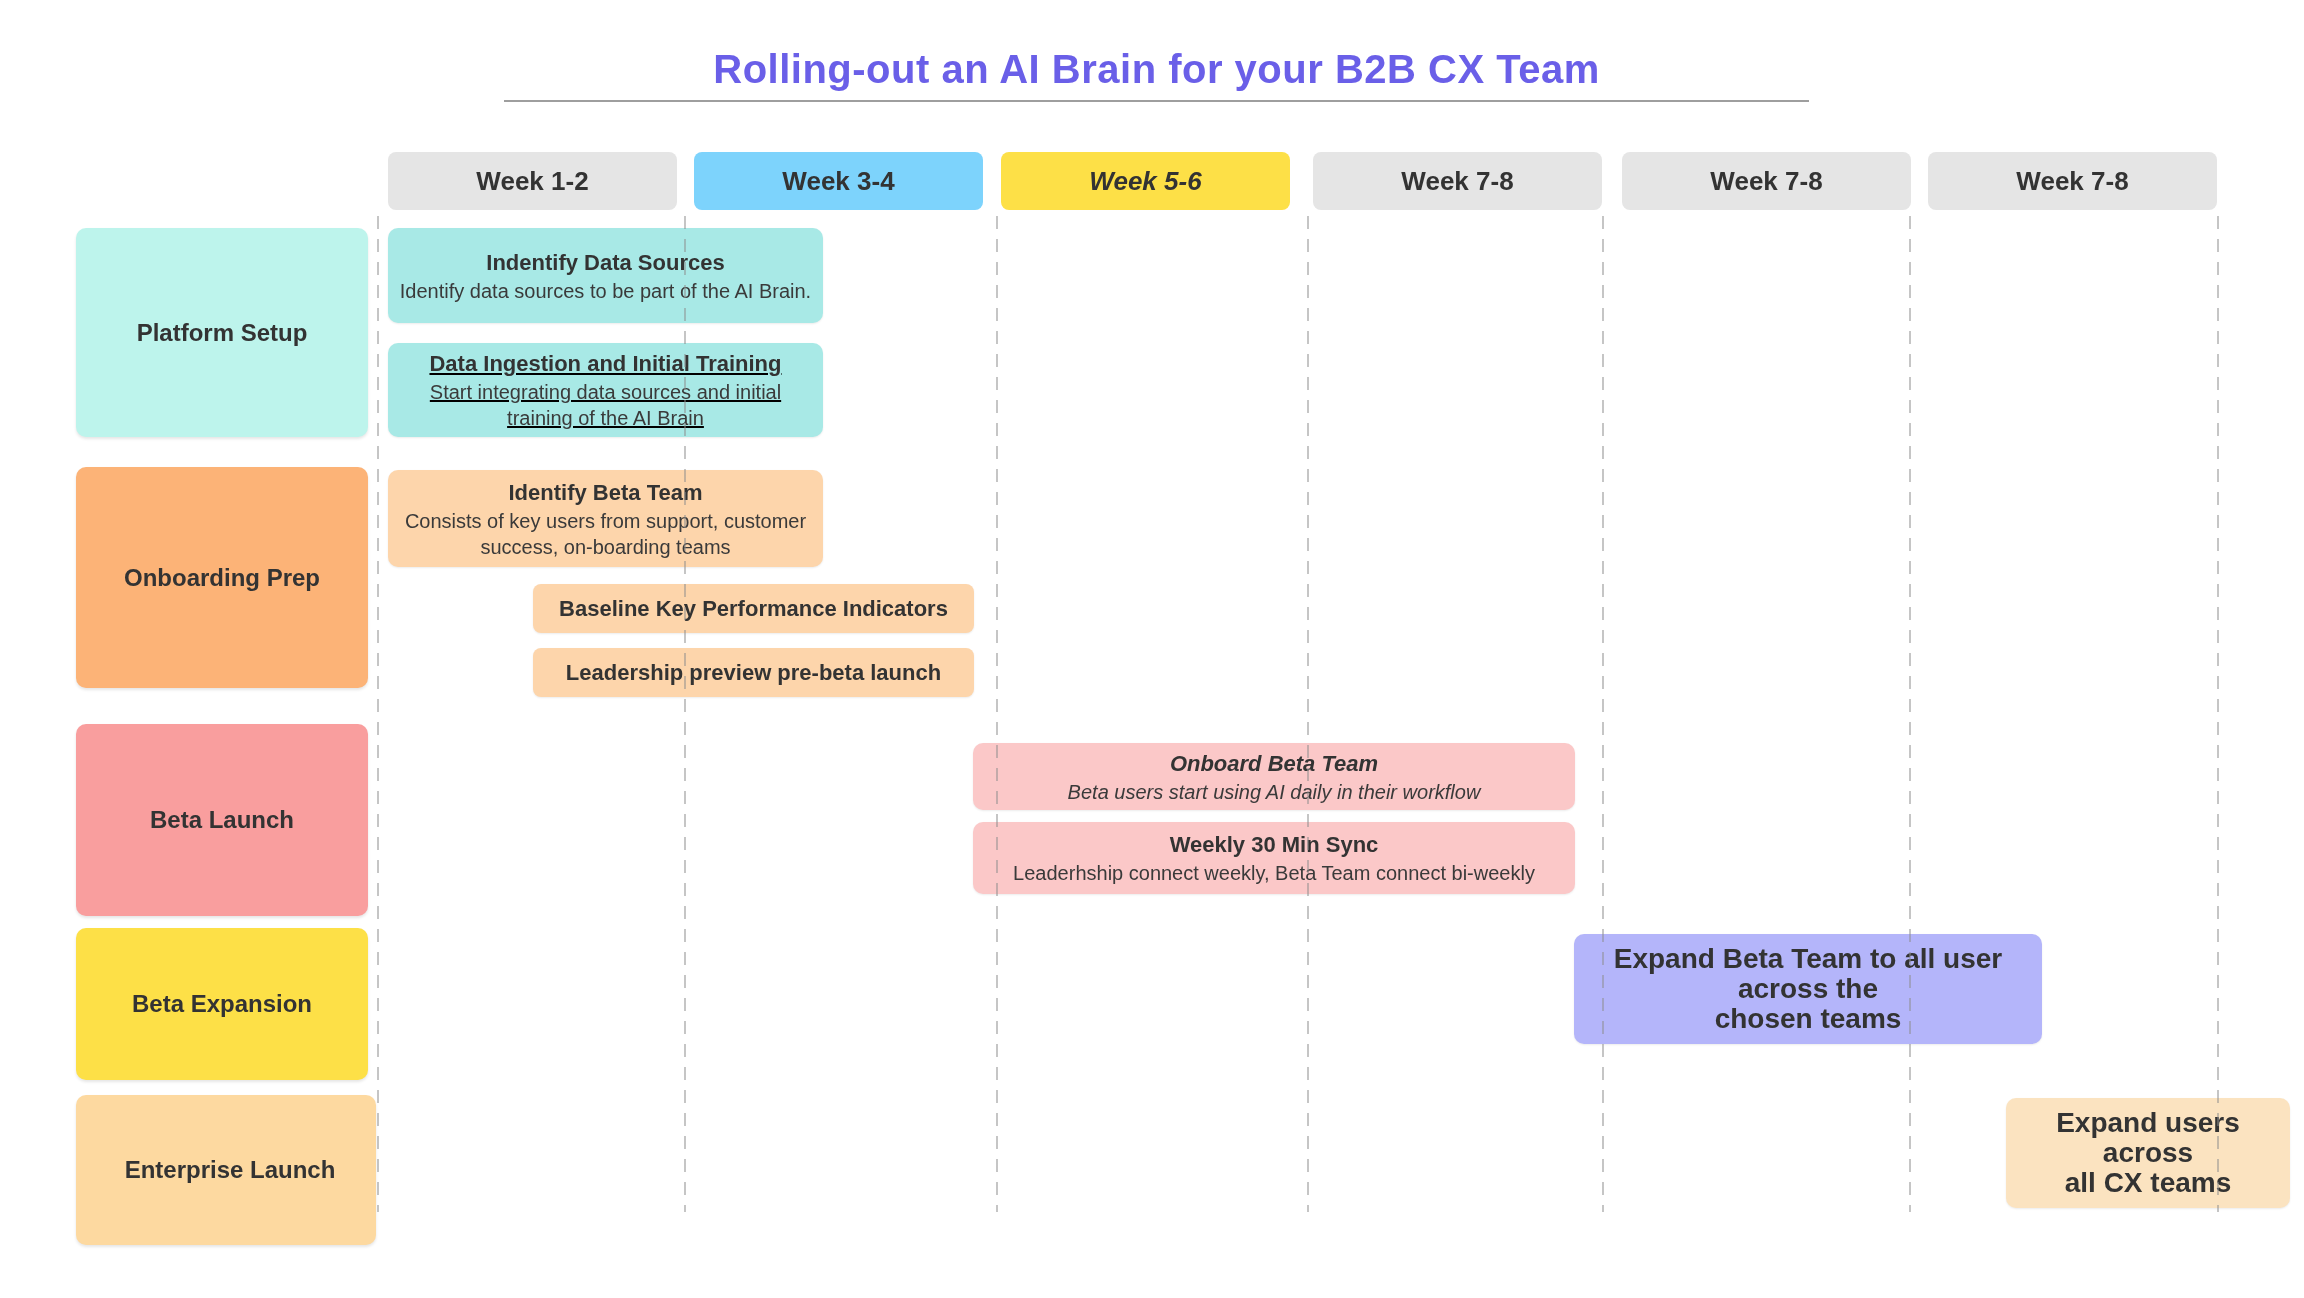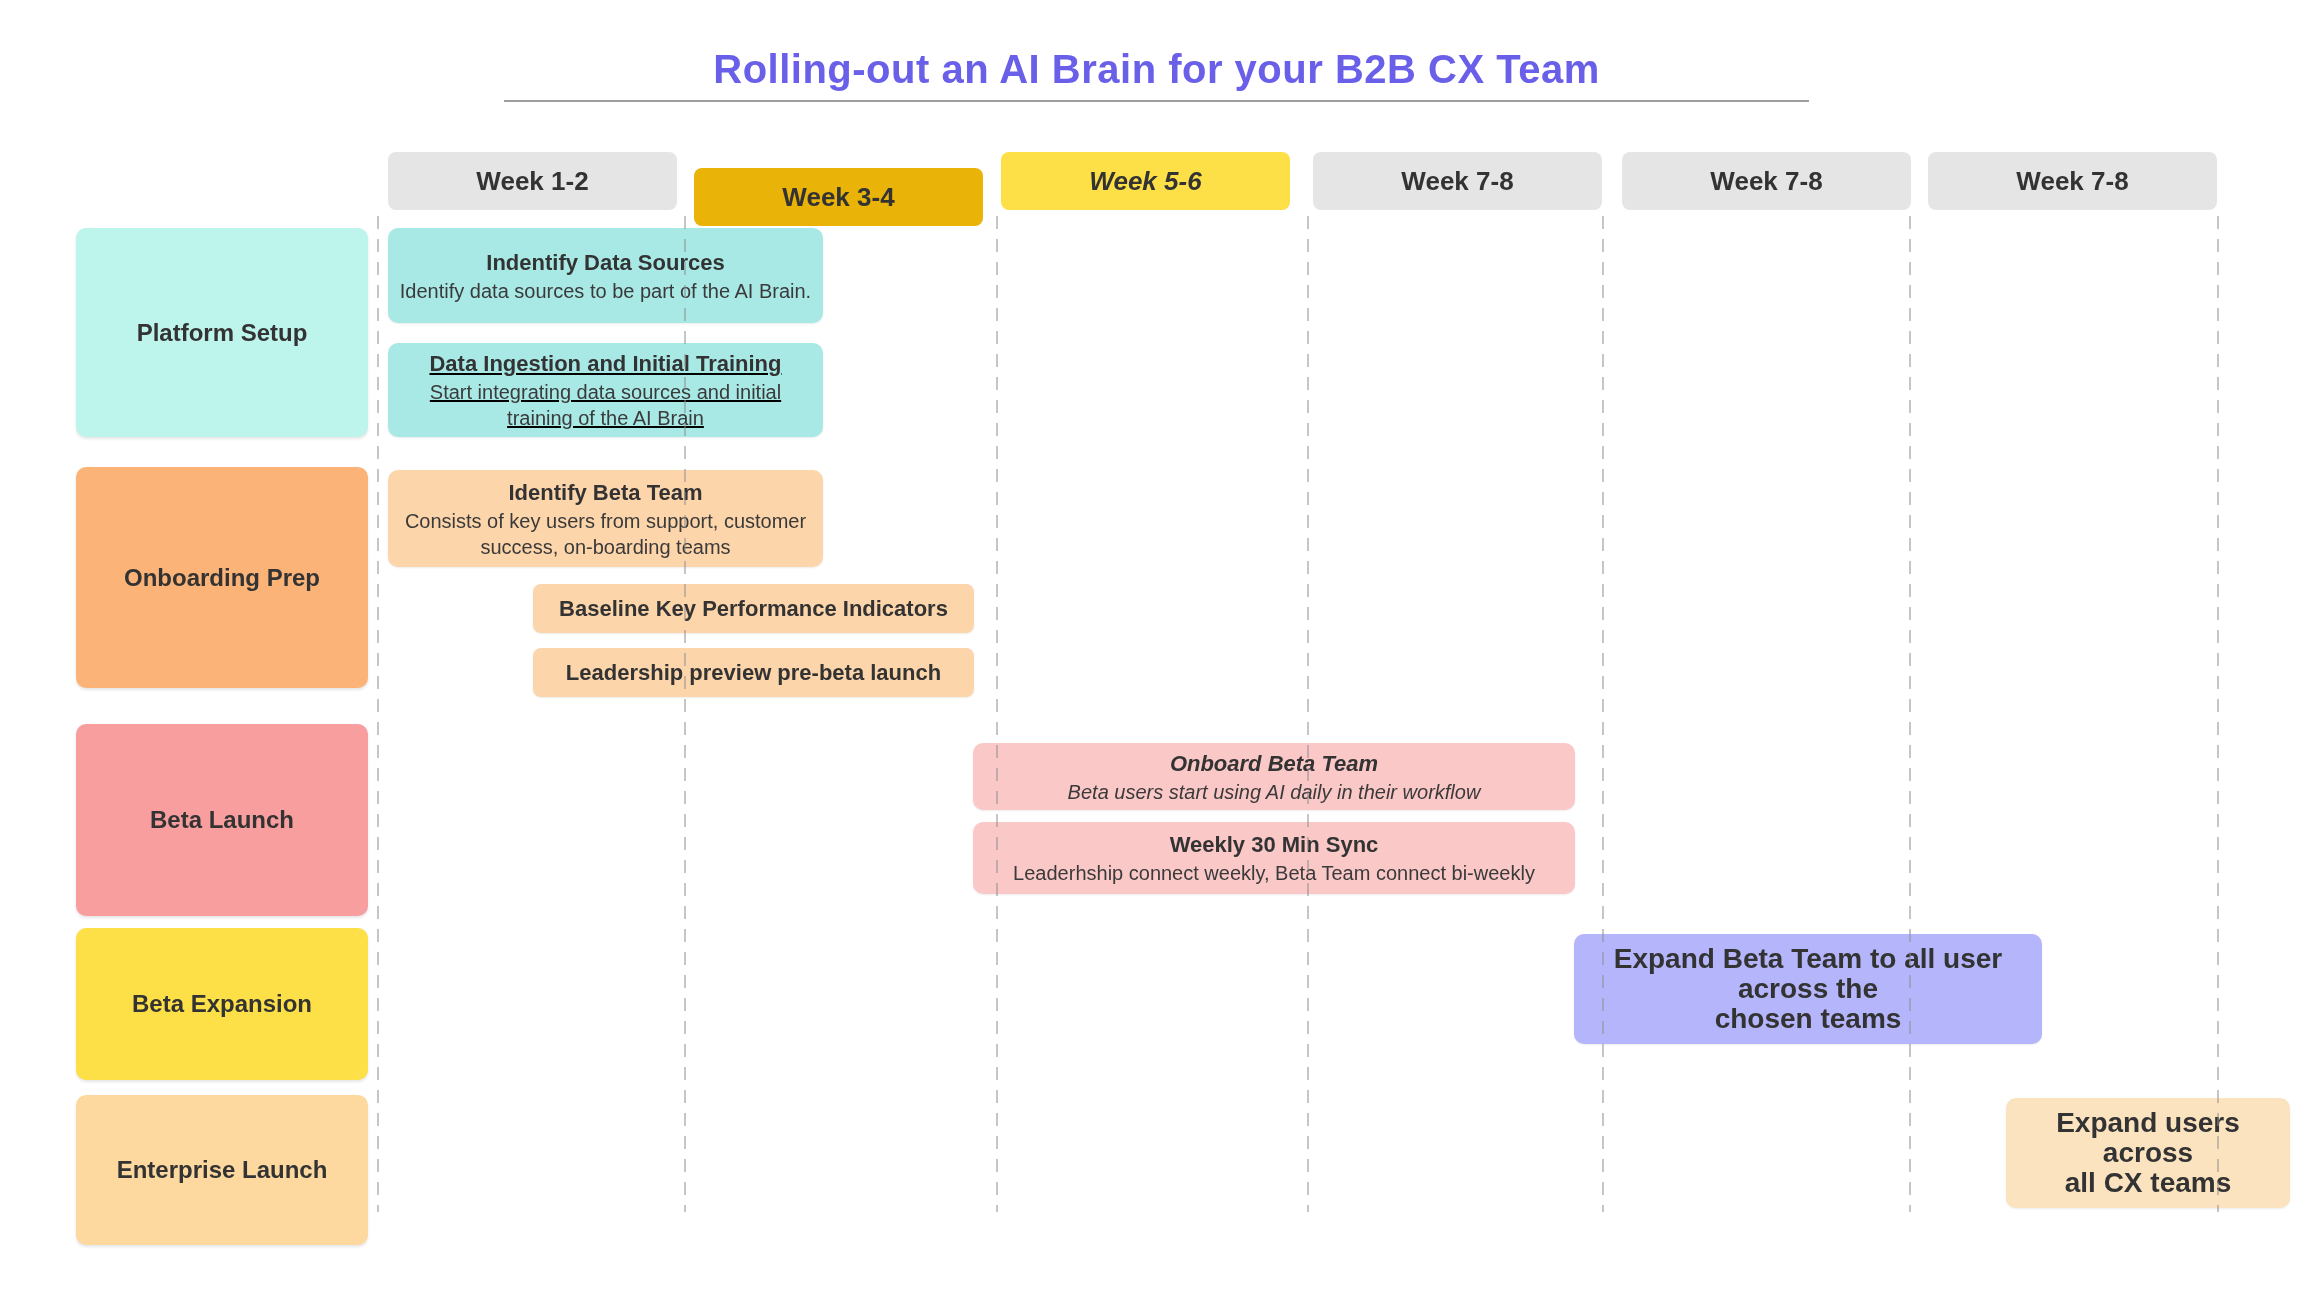--- a/index.html
+++ b/index.html
@@ -63,38 +63,38 @@
     font-size:28px;font-weight:bold;color:#333333;line-height:30px;
   }
   .task .d{
     font-size:20px;color:#3a3a3a;line-height:26px;
   }
   
   .lbl-teal  {background:#bdf4ec;}
   .lbl-orange{background:#fcb377;}
   .lbl-pink  {background:#f99e9e;}
   .lbl-purple{background:#8b8ef7;}
-  .lbl-cream {background:#fdd9a0;}
+  .lbl-cream {background:#fdd9a0;padding-left:8px;}
   .bg-teal   {background:#a8e9e6;}
   .bg-orange {background:#fdd5ab;}
   .bg-pink   {background:#fbc8c8;}
   .bg-purple {background:#b4b5fa;}
   .bg-cream  {background:#fbe3c0;}
 </style>
 </head>
 <body>
 
 <div class="canvas">
 
   <div class="title-wrap">
     <div class="title-text" style="color: rgb(106, 95, 232);">Rolling-out an AI Brain for your B2B CX Team</div>
   </div>
 
   <div class="week-header" style="left: 388px; background: rgb(229, 229, 229);">Week 1-2</div>
-  <div class="week-header" style="left: 694px; background: #eab308; margin-top: 16px;">Week 3-4</div>
+  <div class="week-header" style="left: 694px; background: #7dd3fc;">Week 3-4</div>
   <div class="week-header" style="left: 1001px; background: #fde047; font-style: italic;">Week 5-6</div>
   <div class="week-header" style="left: 1313px; background: rgb(229, 229, 229);">Week 7-8</div>
   <div class="week-header" style="left: 1622px; background: rgb(229, 229, 229);">Week 7-8</div>
   <div class="week-header" style="left: 1928px; background: rgb(229, 229, 229);">Week 7-8</div>
 
   <div class="gridline" style="left:377px"></div>
   <div class="gridline" style="left:684px"></div>
   <div class="gridline" style="left:996px"></div>
   <div class="gridline" style="left:1307px"></div>
   <div class="gridline" style="left:1602px"></div>

